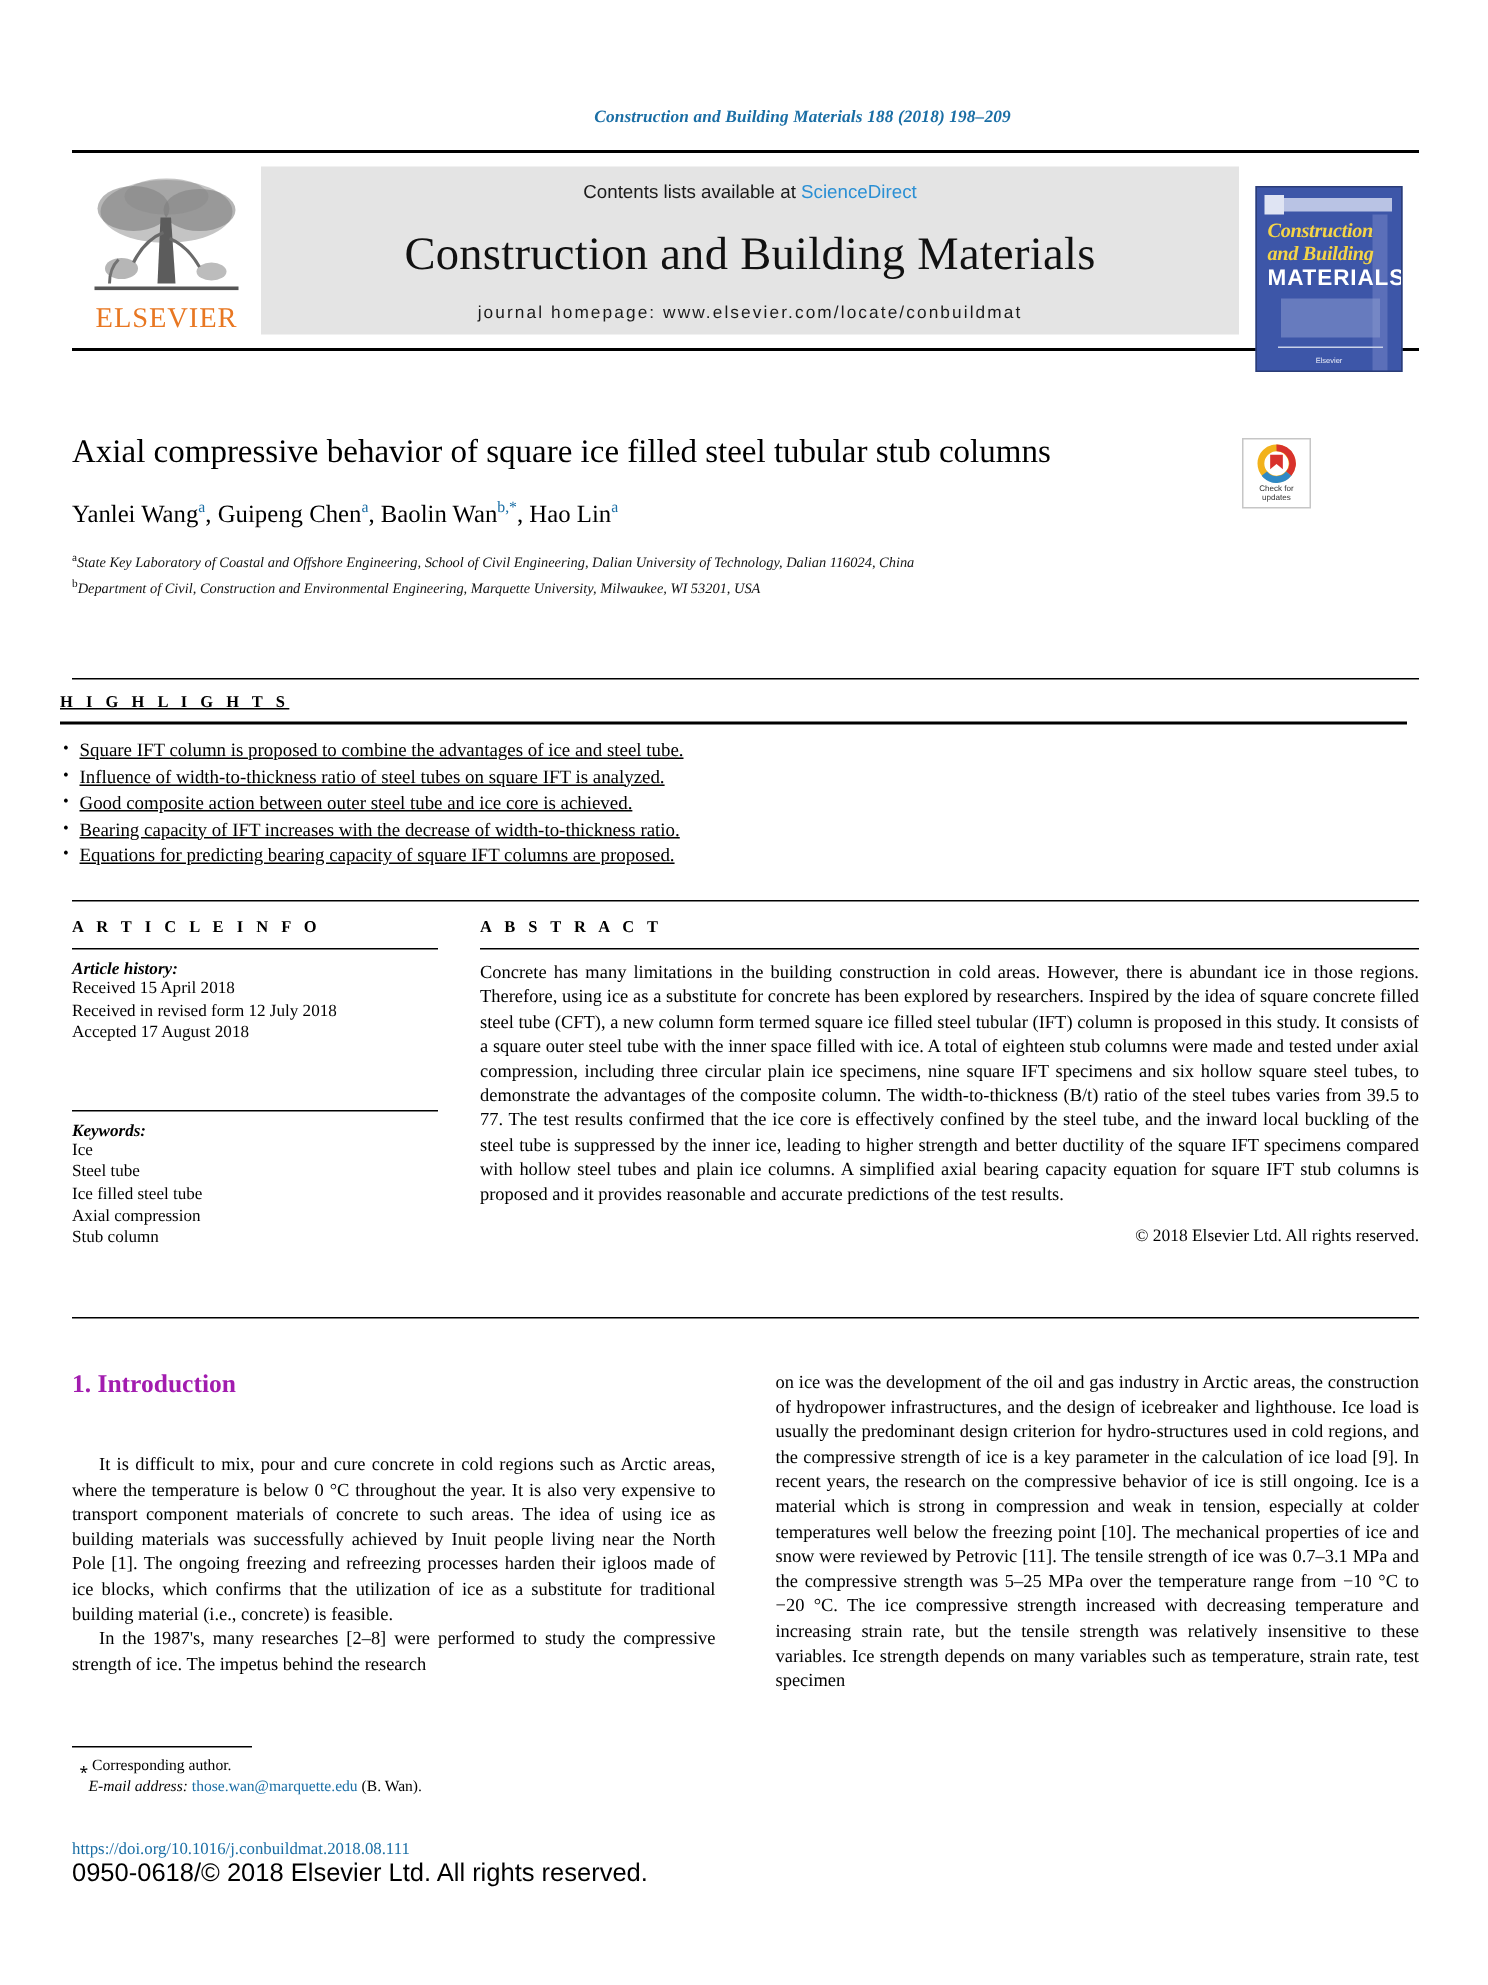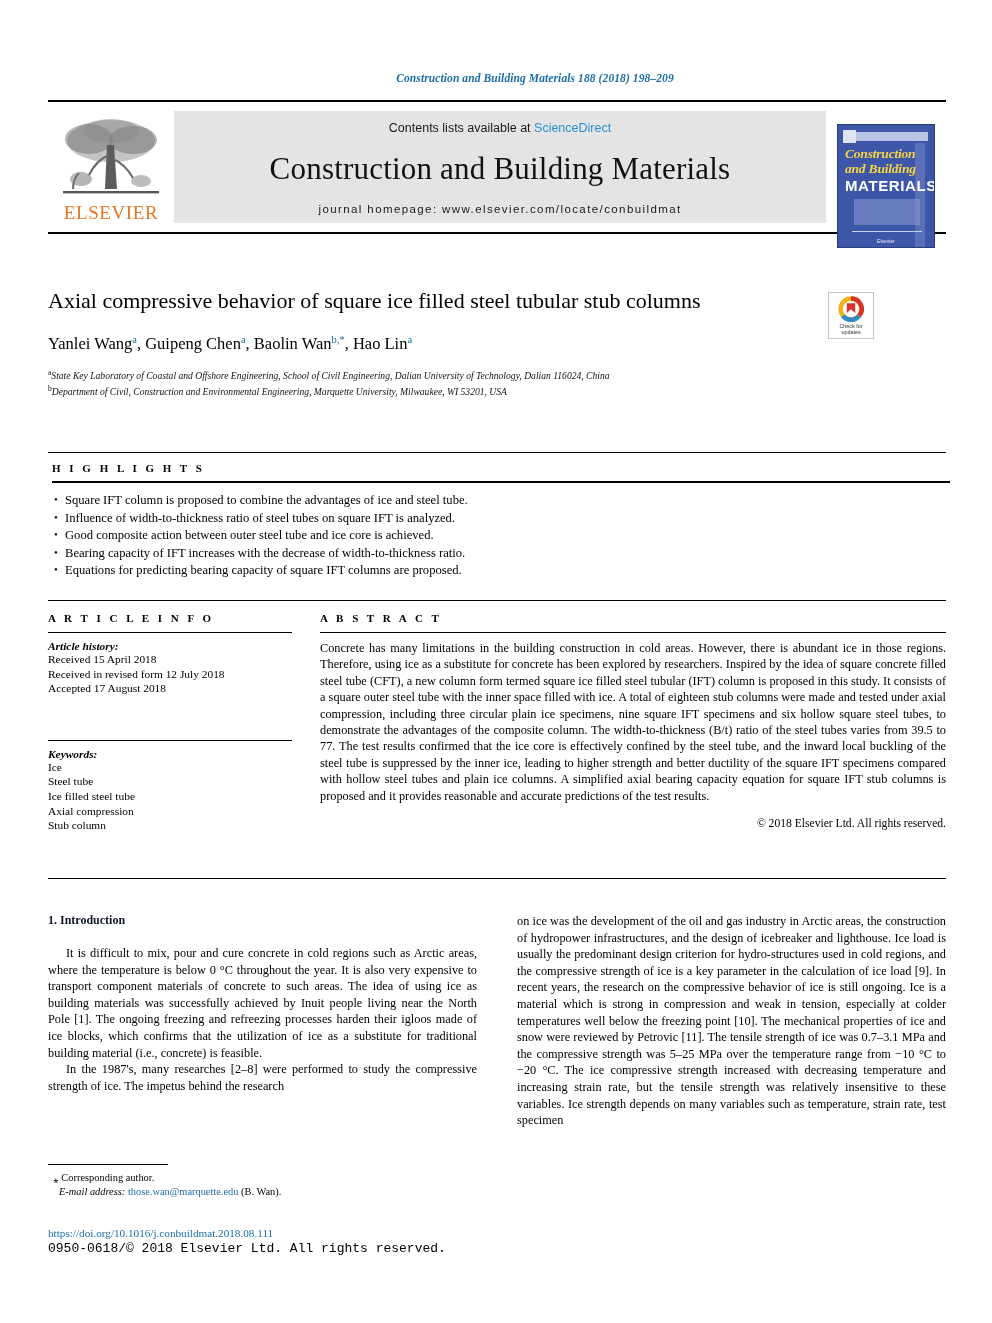--- a/index.html
+++ b/index.html
@@ -245,22 +245,23 @@
   
   .section-rule-top {
     position: absolute;
     left: 48px;
     width: 898px;
     border-top: 1px solid #000;
   }
   .highlights {
     position: absolute;
     top: 462px;
-    left: 52px;
-    width: 898px;
+    left: 40px;
+    width: 898px;
+    text-decoration: underline;
   }
   .sec-head {
     font-family: "Liberation Serif", serif;
     font-weight: bold;
     font-size: 11px;
     letter-spacing: 3px;
     color: #000;
   }
   .hr-thick {
     border-top: 2px solid #000;
@@ -347,23 +348,23 @@
     top: 913px;
     left: 48px;
     width: 898px;
     display: flex;
     gap: 40px;
   }
   .bcol { width: 429px; flex: 0 0 429px; }
   .body-head {
     font-family: "Liberation Serif", serif;
     font-weight: bold;
-    font-size: 12px;
-    margin-bottom: 17px;
-    color: #0f172a;
+    font-size: 17px;
+    margin-bottom: 35px;
+    color: #a21caf;
   }
   .body-p {
     font-family: "Liberation Serif", serif;
     font-size: 12.3px;
     line-height: 16.6px;
     text-align: justify;
     margin: 0;
     text-indent: 18px;
     color: #000;
   }
@@ -399,22 +400,22 @@
     left: 48px;
     width: 500px;
   }
   .doi-line {
     font-family: "Liberation Serif", serif;
     font-size: 11.2px;
     line-height: 15px;
     color: #1a6ea5;
   }
   .issn-line {
-    font-family: Liberation Mono, monospace;
-    font-size: 13px;
+    font-family: Liberation Sans, sans-serif;
+    font-size: 17px;
     line-height: 15px;
     color: #000;
   }
 </style>
 </head>
 <body>
 
 <div class="page">
 
   <div class="running-head">Construction and Building Materials 188 (2018) 198–209</div>

